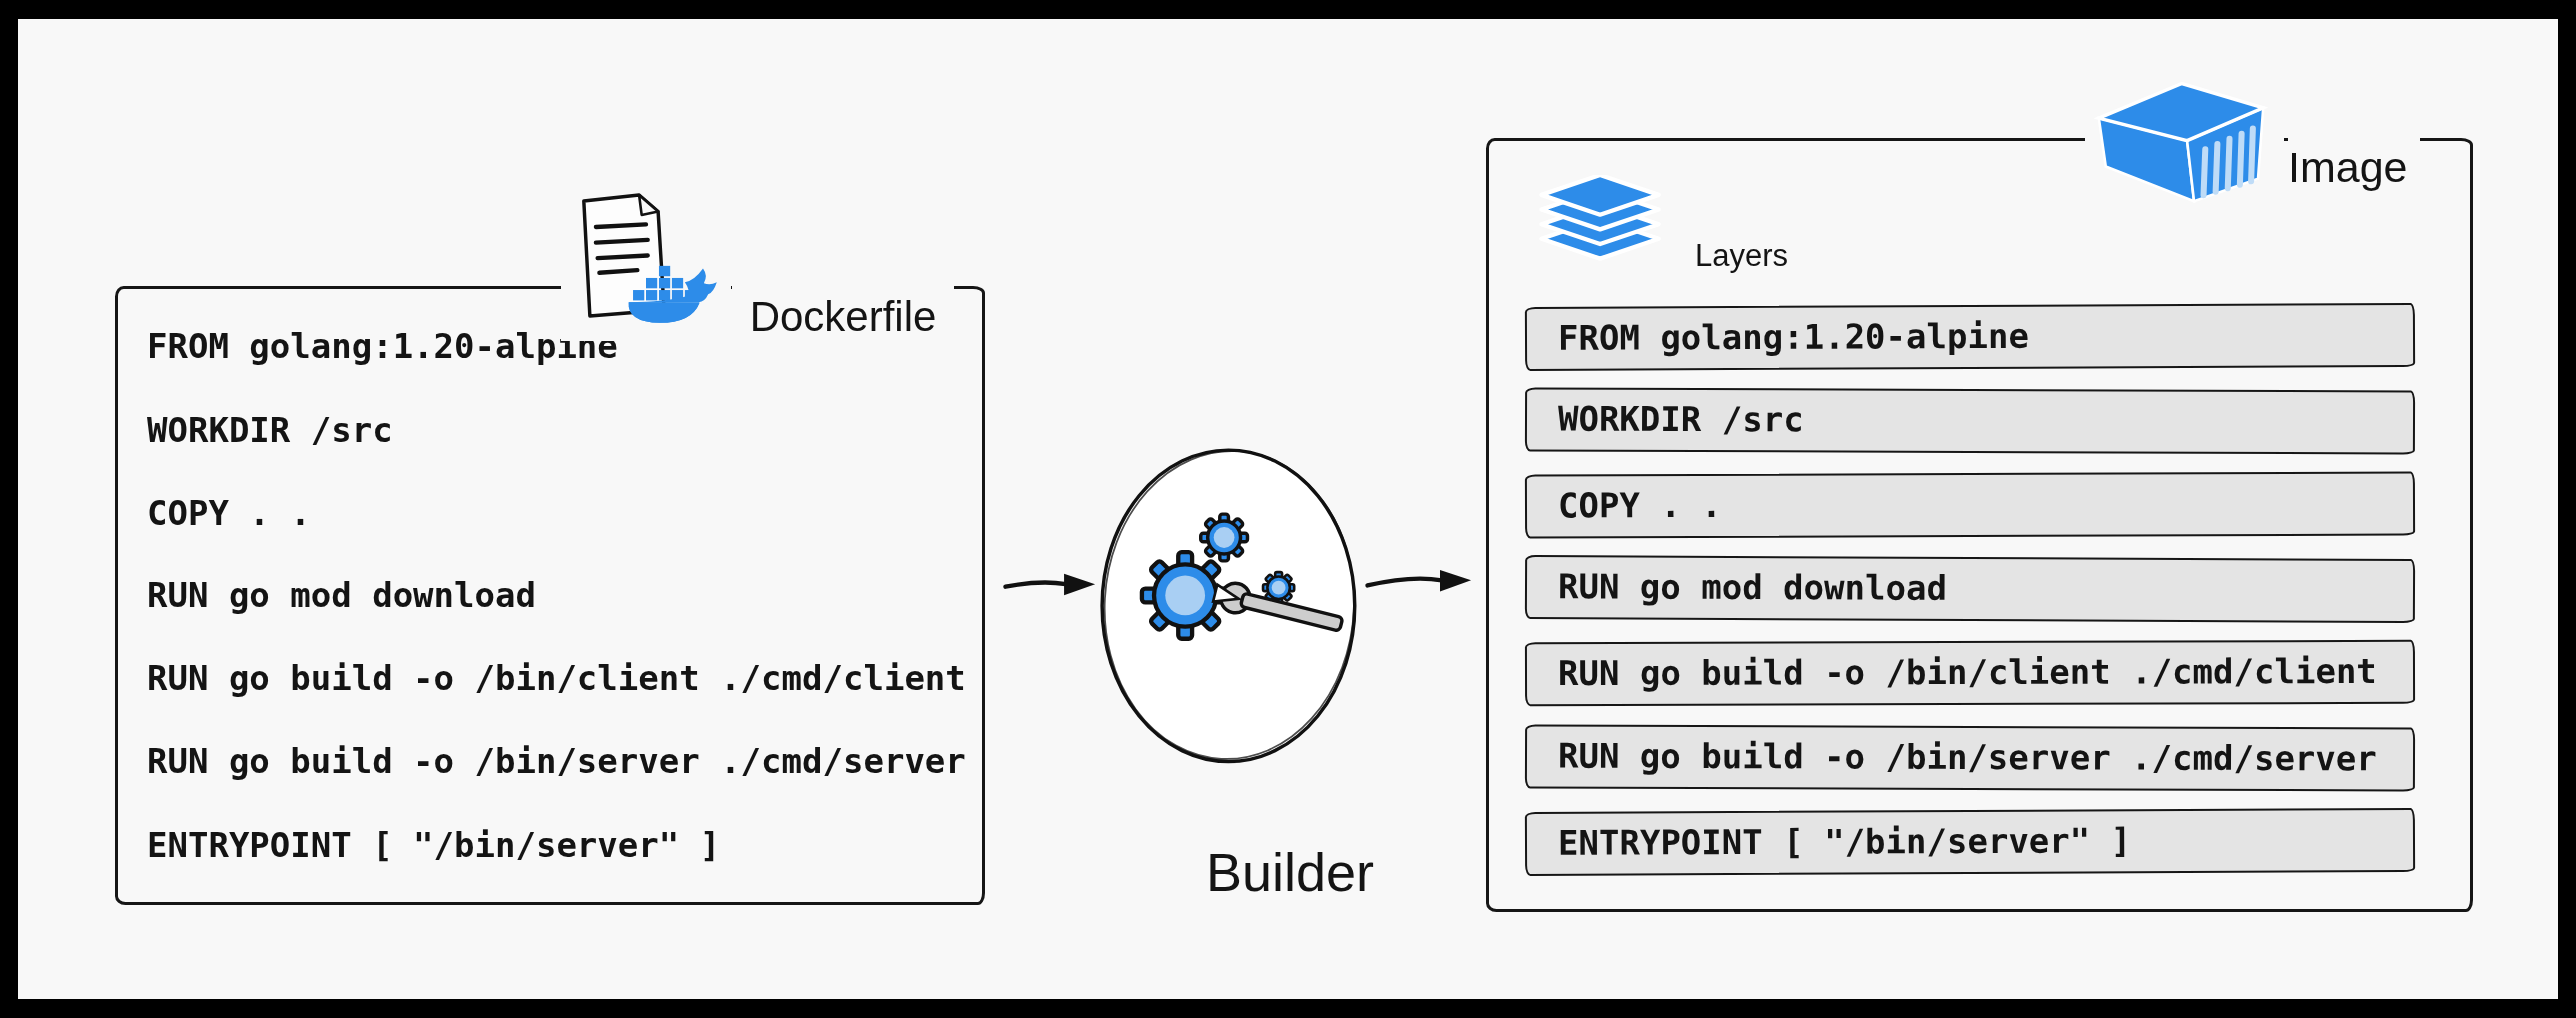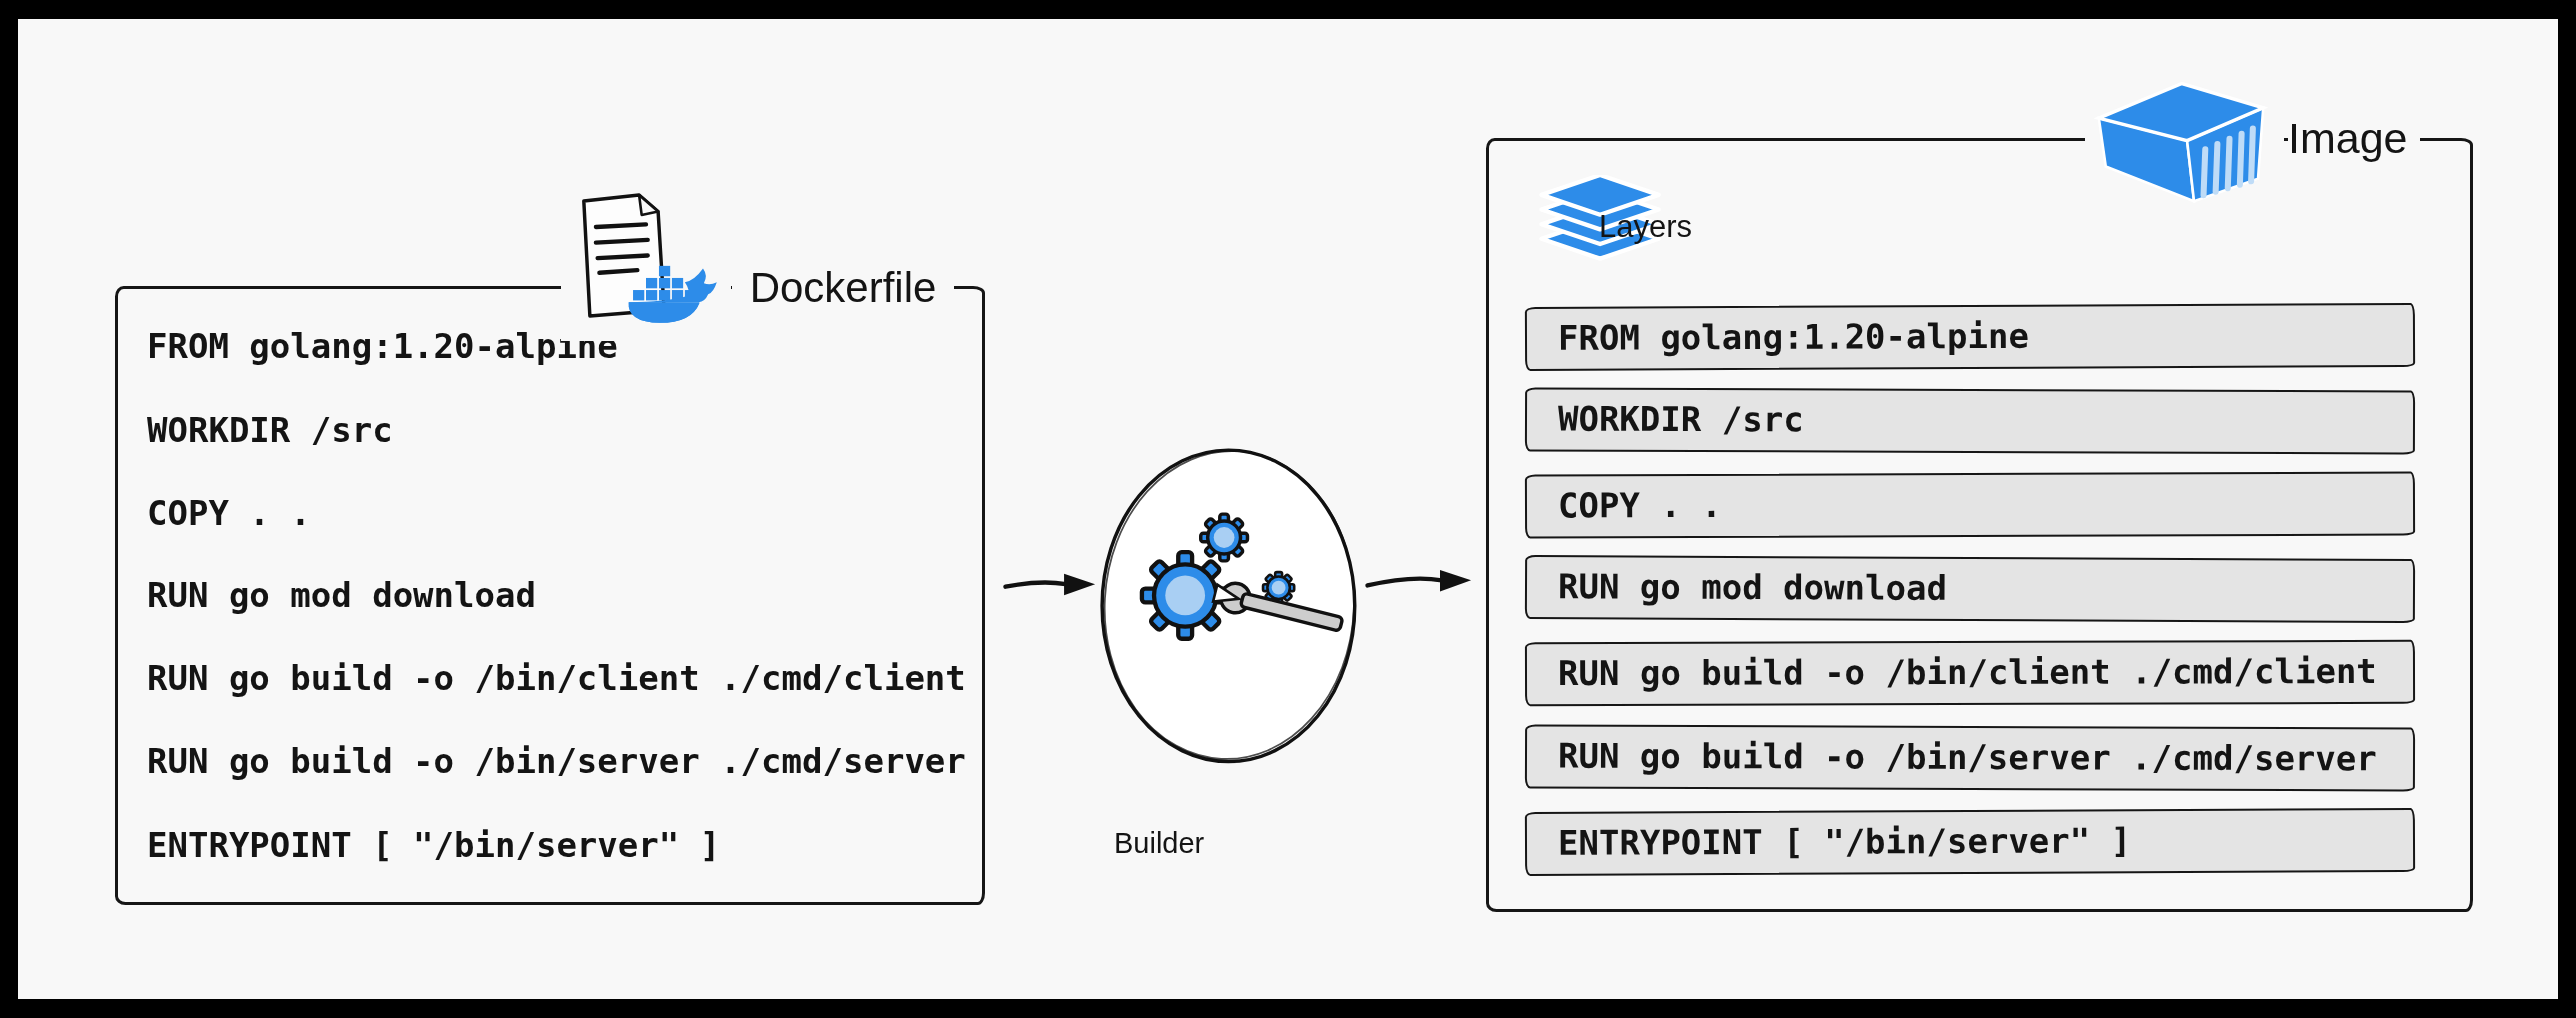--- a/index.html
+++ b/index.html
@@ -5,28 +5,28 @@
   html,body{margin:0;padding:0;background:#000;}
   .page{position:relative;width:2576px;height:1018px;background:#000;overflow:hidden;
         font-family:"Liberation Sans",sans-serif;color:#141414;}
   .canvas{position:absolute;left:18px;top:19px;width:2540px;height:980px;background:#F8F8F8;}
   .abs{position:absolute;}
   .panel{position:absolute;border:3.5px solid #161616;background:transparent;
          border-radius:8.7px 12px 7px 10.4px / 10.4px 7px 12px 8.7px;}
   .code{font-family:"DejaVu Sans Mono",monospace;font-weight:600;font-size:34px;
         color:#141414;white-space:pre;}
   .codeline{position:absolute;height:45px;line-height:45px;}
-  .title{font-family:"Liberation Sans",sans-serif;color:#141414;white-space:nowrap;}
+  .title{font-family:"Liberation Sans",sans-serif;color:#141414;white-space:nowrap;margin-top:29px;}
   .patch{position:absolute;background:#F8F8F8;}
   .layer-row{position:absolute;left:1525px;width:890px;height:64px;background:#E4E4E4;
              border:2.6px solid #161616;box-sizing:border-box;
              border-radius:10.4px 4.3px 12px 5.2px / 5.2px 12px 4.3px 10.4px;}
   .layer-row .code{position:absolute;left:31px;top:0;height:59px;line-height:59px;}
-  .builder-label{position:absolute;left:1114px;top:819px;width:260px;text-align:left;
-                 font-size:29px;height:48px;line-height:48px;}
+  .builder-label{position:absolute;left:1114px;top:819px;width:260px;text-align:right;
+                 font-size:54px;height:48px;line-height:48px;}
 </style>
 </head>
 <body>
 
 <div class="page">
   <div class="canvas"></div>
 
   <div class="panel" style="left:115px;top:286px;width:864px;height:613px;"></div>
 
   <div class="codeline code" style="left:147px;top:324px;">FROM golang:1.20-alpine</div>
@@ -145,21 +145,21 @@
   </div>
 
   <svg class="abs" style="left:1538px;top:175px;" width="125" height="88" viewBox="0 0 145 102">
     <g fill="#2D8CE9" stroke="#FFFFFF" stroke-width="5" stroke-linejoin="round">
       <polygon points="72,51 140,74 72,97 4,74"></polygon>
       <polygon points="72,34 140,57 72,80 4,57"></polygon>
       <polygon points="72,17 140,40 72,63 4,40"></polygon>
       <polygon points="72,0 140,23 72,46 4,23"></polygon>
     </g>
   </svg>
-  <div class="abs title" style="left:1599px;top:209px;font-size:31px;height:36px;line-height:36px;">Layers</div>
+  <div class="abs title" style="left:1695px;top:209px;font-size:31px;height:36px;line-height:36px;">Layers</div>
 
   <div class="layer-row" style="top:305px;transform:rotate(-0.25deg);">
     <span class="code">FROM golang:1.20-alpine</span>
   </div>
   <div class="layer-row" style="top:389px;transform:rotate(0.2deg);">
     <span class="code">WORKDIR /src</span>
   </div>
   <div class="layer-row" style="top:473px;transform:rotate(-0.2deg);">
     <span class="code">COPY . .</span>
   </div>

